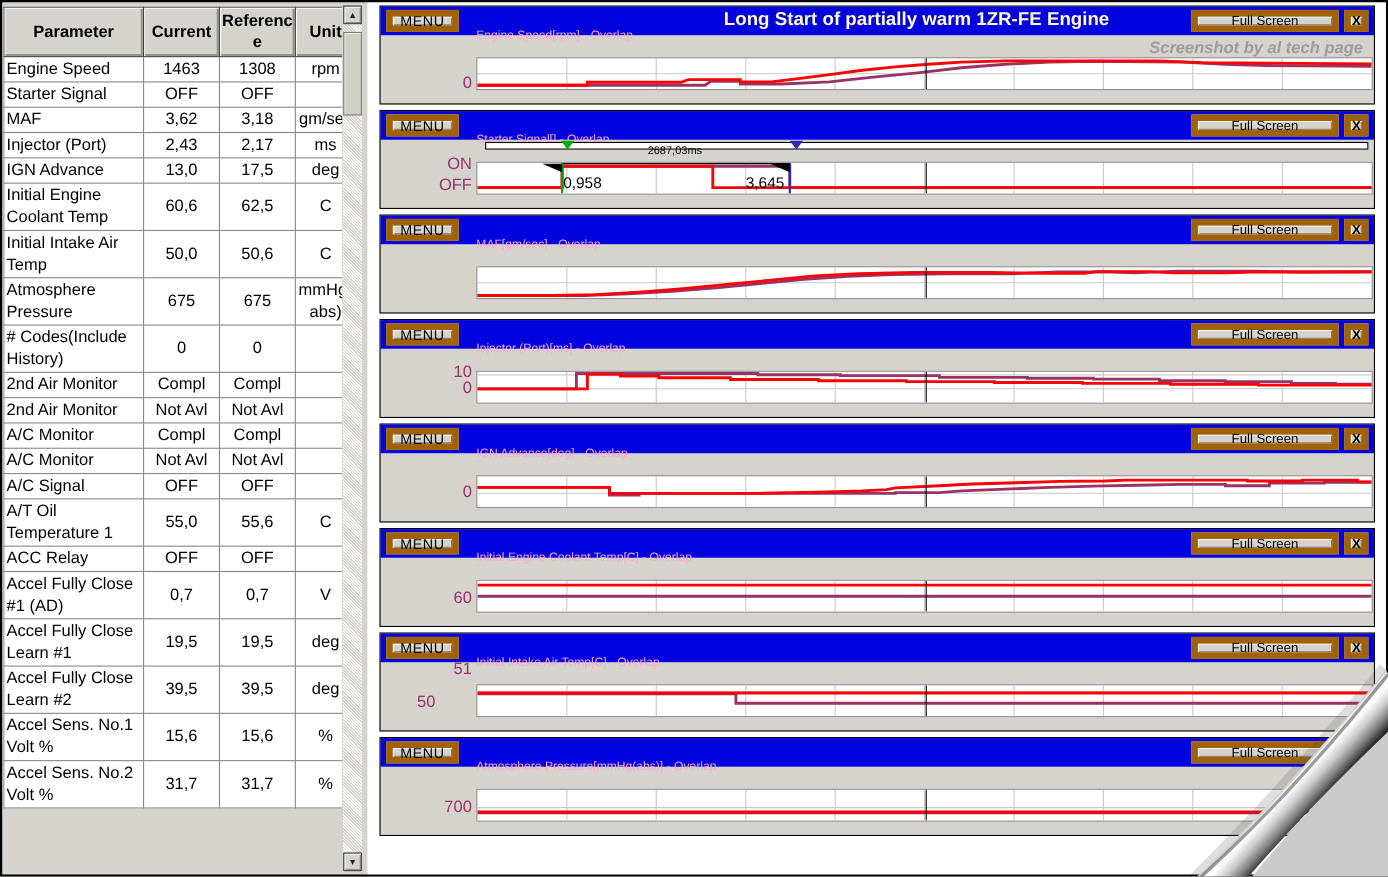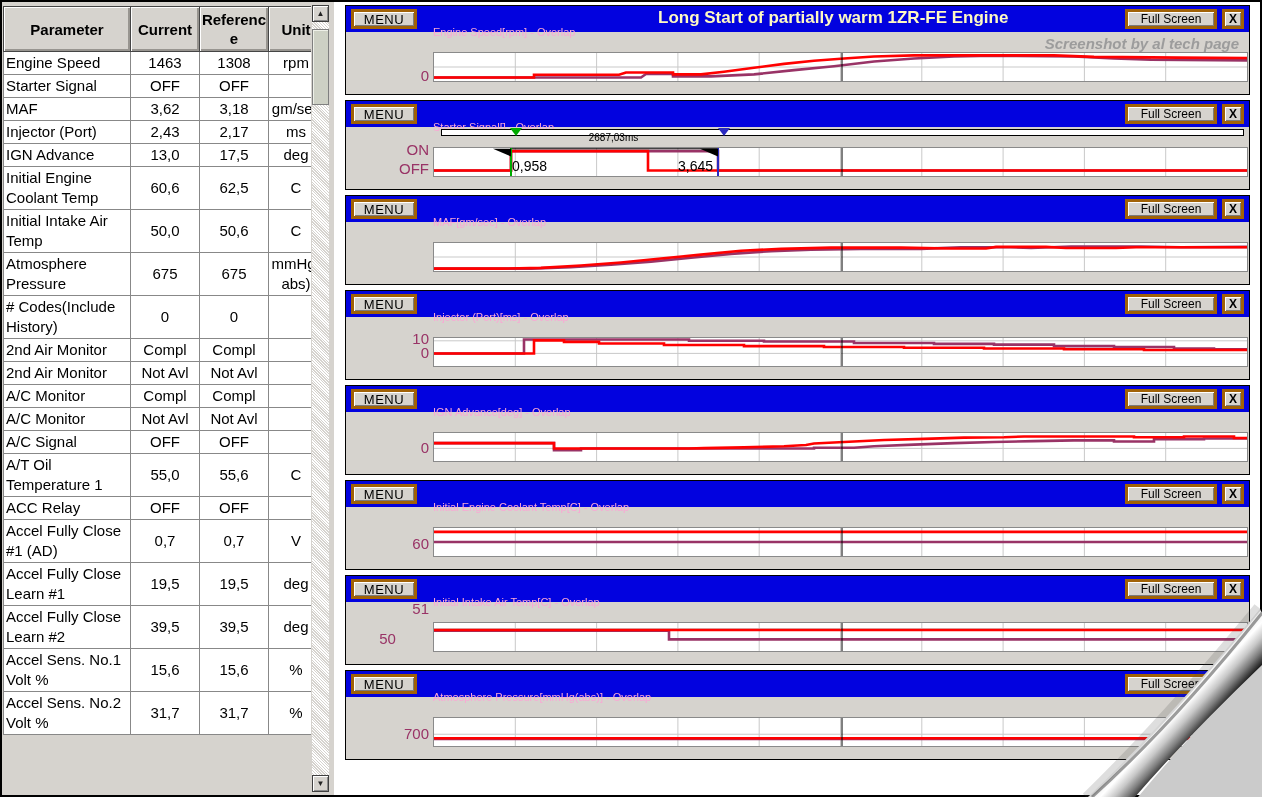--- a/index.html
+++ b/index.html
@@ -23,26 +23,26 @@
     background-image:repeating-linear-gradient(45deg,#ffffff 0 1px,#d6d3ce 1px 2px);}
   .sb-btn{position:absolute;left:0;width:17px;height:17px;background:#d6d3ce;border:1px solid #404040;
     box-shadow:inset 1px 1px 0 #fff, inset -1px -1px 0 #8a8a8a;box-sizing:border-box;
     font-size:8px;color:#222;display:flex;align-items:center;justify-content:center;}
   #sb-thumb{position:absolute;left:0;top:24px;width:17px;height:76px;background:#cdd0c4;
     border:1px solid #7f7f7f;box-shadow:inset 1px 1px 0 #eef0e8;box-sizing:border-box;}
   
   #charts{position:absolute;left:345px;top:0;width:905px;height:797px;}
   .panel{position:absolute;left:0;width:903px;height:88px;background:#d6d3ce;border:1px solid #000;box-sizing:content-box;}
   .hdr{position:absolute;left:0;top:0;right:0;height:26px;background:#0202df;}
-  .btn3d{background:#d6d3ce;border:3px solid #a16207;box-shadow:inset 1px 1px 0 #fff, inset -1px -1px 0 #7c7c7c;
+  .btn3d{background:#d6d3ce;border:6px solid #a16207;box-shadow:inset 1px 1px 0 #fff, inset -1px -1px 0 #7c7c7c;
     box-sizing:border-box;display:flex;align-items:center;justify-content:center;color:#000;cursor:default;}
   .menu-btn{position:absolute;left:5px;top:3px;width:66px;height:20px;font-size:13px;letter-spacing:.5px;}
   .panel-title{position:absolute;left:87px;top:20px;font-size:11px;color:#f9a8d4;white-space:nowrap;}
   .banner{position:absolute;left:312px;top:2px;font-size:17px;font-weight:bold;color:#fef9c3;white-space:nowrap;}
-  .fs-btn{position:absolute;right:32px;top:3px;width:92px;height:20px;font-size:12px;}
+  .fs-btn{position:absolute;right:32px;top:3px;width:134px;height:20px;font-size:12px;}
   .x-btn{position:absolute;right:5px;top:3px;width:22px;height:20px;font-size:12px;font-weight:bold;}
   .plot{position:absolute;left:87px;top:46px;width:813px;height:28px;background:#fff;border:1px solid #8a8a8a;}
   .plot svg{display:block;}
   .ylab{position:absolute;left:0;width:83px;text-align:right;font-size:15px;line-height:16px;height:16px;color:#993366;}
   .annot{position:absolute;right:10px;top:29px;font-size:15px;font-style:italic;font-weight:bold;color:#9c9c9c;}
   
   .slider{position:absolute;left:95px;top:28px;width:803px;height:7px;background:#fff;border:1px solid #000;box-sizing:border-box;}
   .tri{position:absolute;top:27px;width:0;height:0;border-left:6px solid transparent;border-right:6px solid transparent;}
   .measure-label{position:absolute;top:31px;font-size:10px;color:#000;text-align:center;}
   .cursor-label{position:absolute;top:57px;font-size:14px;color:#000;}

